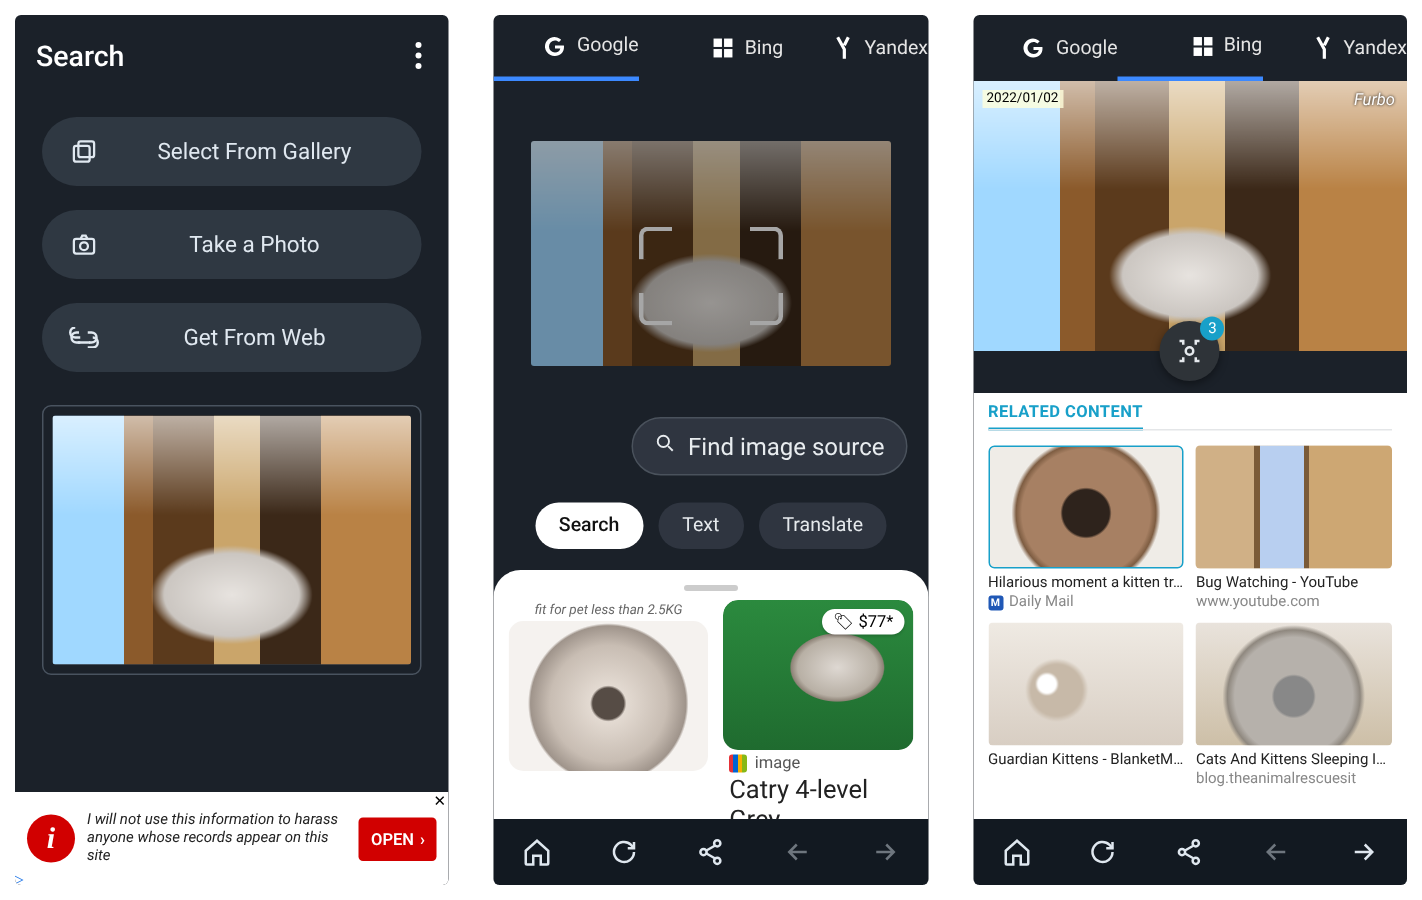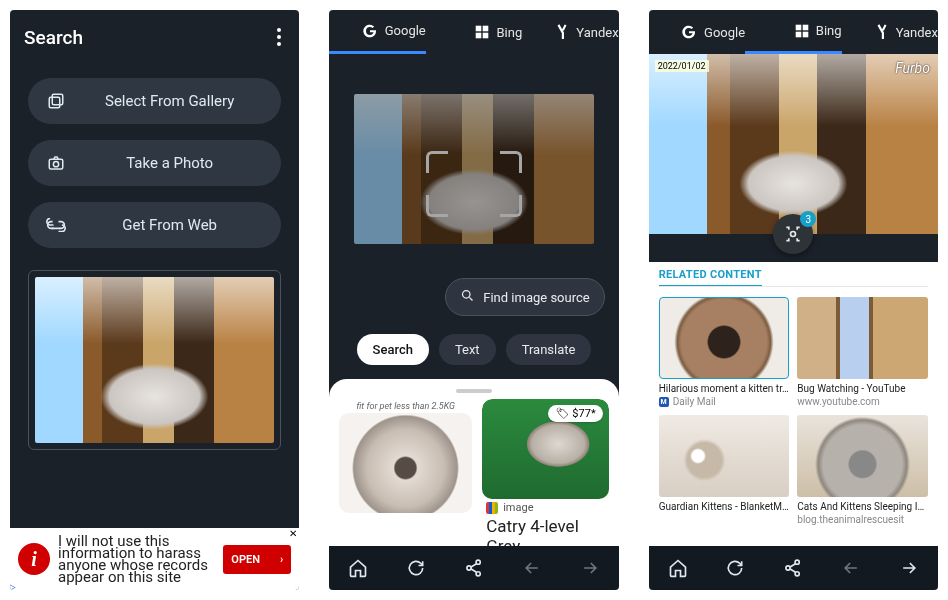--- a/index.html
+++ b/index.html
@@ -65,24 +65,24 @@
     height:62px;
     display:flex; align-items:center;
     padding:6px 8px;
     gap:8px;
   }
   .ad-info {
     width:32px; height:32px; border-radius:50%;
     background:#d10000; display:flex; align-items:center; justify-content:center;
     color:#fff; font-weight:700; font-family:serif; font-style:italic; font-size:20px;
   }
-  .ad-txt { flex:1; font-size:15px; line-height:12px; color:#222; }
+  .ad-txt { flex:1; font-size:10px; line-height:12px; color:#222;font-style:italic; }
   .ad-btn {
     background:#d10000; color:#fff; font-size:11px; font-weight:600;
-    padding:8px 8px; border-radius:3px; display:flex; align-items:center; gap:20px;
+    padding:8px 8px; border-radius:3px; display:flex; align-items:center; gap:4px;
   }
   .ad-close { position:absolute; top:0; right:2px; font-size:10px; }
   .ad-mark { position:absolute; left:-2px; bottom:-2px; font-size:10px; color:#1a73e8; }
 
   
   .se-tabs {
     height: 44px;
     display:flex;
     color:#e5e5e5;
   }
@@ -117,21 +117,21 @@
   .crop-bl { bottom:18%; left:30%; border-right:none; border-top:none; border-radius:0 0 0 6px; }
   .crop-br { bottom:18%; right:30%; border-left:none; border-top:none; border-radius:0 0 6px 0; }
 
   .find-src {
     margin-top:34px;
     align-self:flex-end;
     margin-right:14px;
     background:#2f3540;
     border:1px solid #4a525c;
     color:#e8ecef;
-    font-size:13px;
+    font-size:16px;
     border-radius:20px;
     padding:9px 14px;
     display:flex; align-items:center; gap:8px;
     cursor:pointer;
   }
 
   .chips { margin-top:18px; display:flex; gap:10px; }
   .chip {
     padding:8px 16px; font-size:13px; border-radius:18px;
     background:#2f3540; color:#e5e9ec; cursor:pointer;
@@ -159,21 +159,21 @@
     background:#fff; border-radius:12px;
     font-size:11px; padding:2px 7px; display:flex; align-items:center; gap:3px;
     box-shadow:0 1px 2px rgba(0,0,0,.2);
   }
   .ebay-row { display:flex; align-items:center; gap:5px; font-size:11px; color:#555; padding:2px 4px; }
   .ebay-ico { width:12px; height:12px; border-radius:2px; background:linear-gradient(90deg,#e53238 25%,#0064d2 25% 50%,#f5af02 50% 75%,#86b817 75%); }
 
   
   .s3-img { height:180px; width:100%; position:relative; }
   .s3-img .wm-date { position:absolute; top:6px; left:6px; background:rgba(255,255,220,.8); font-size:9px; padding:1px 3px; }
-  .s3-img .wm-brand { position:absolute; top:6px; right:8px; color:#fff; font-size:14px; font-style:italic; text-shadow:0 0 2px #000; }
+  .s3-img .wm-brand { position:absolute; top:6px; right:8px; color:#fff; font-size:11px; font-style:italic; text-shadow:0 0 2px #000; }
 
   .crop-fab {
     width:40px; height:40px; border-radius:50%; background:#2e3338;
     display:flex; align-items:center; justify-content:center;
     margin: -20px auto 8px auto; position:relative; z-index:2;
     box-shadow:0 2px 6px rgba(0,0,0,.4); cursor:pointer;
   }
   .crop-fab .badge { position:absolute; top:-3px; right:-3px; width:16px; height:16px; border-radius:50%; background:#18a0c9; color:#fff; font-size:10px; display:flex; align-items:center; justify-content:center; }
 
   .s3-sheet { flex:1; background:#fff; display:flex; flex-direction:column; padding:0 10px 44px 10px; overflow:hidden; }

